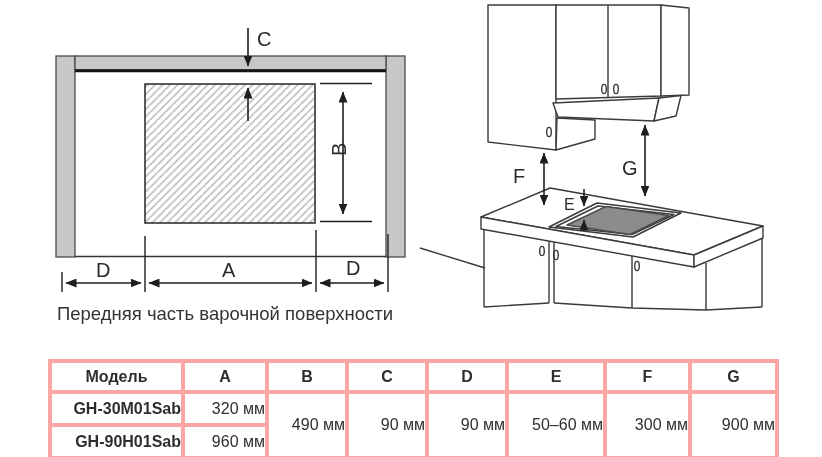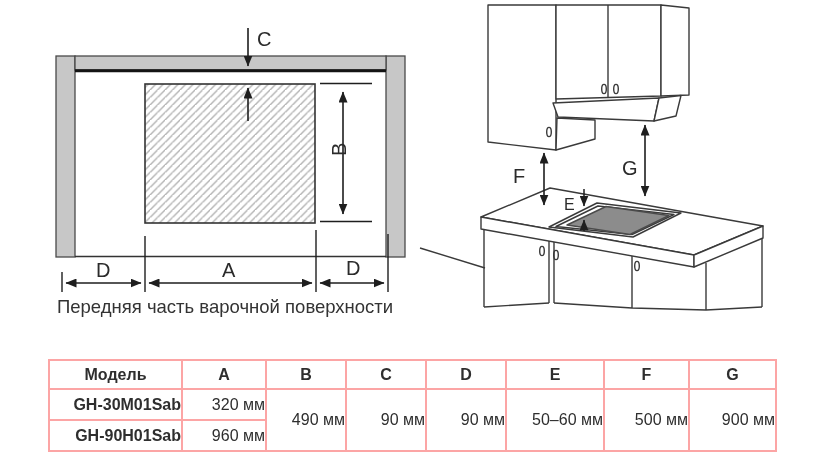--- a/index.html
+++ b/index.html
@@ -2,24 +2,24 @@
 <html><head>
 <meta charset="utf-8">
 <style>
   html,body{margin:0;padding:0;background:#fff;}
   #page{position:relative;width:822px;height:457px;background:#ffffff;overflow:hidden;
         font-family:"Liberation Sans",sans-serif;color:#2b2b2b;}
   svg{position:absolute;}
   svg text{font-family:"Liberation Sans",sans-serif;fill:#2b2b2b;}
   .dim-letter{font-size:20px;}
   .dim-letter-small{font-size:16px;}
-  #caption{position:absolute;left:57px;top:296px;width:380px;font-size:18.5px;color:#333;}
+  #caption{position:absolute;left:57px;top:303px;width:380px;font-size:18.5px;color:#333;}
   #dims-table{position:absolute;left:48px;top:359px;width:727px;border-collapse:collapse;
               table-layout:fixed;font-size:16px;color:#2e2e2e;}
-  #dims-table th,#dims-table td{border:2px solid #fca5a5;text-align:center;vertical-align:middle;
+  #dims-table th,#dims-table td{border:4px solid #fca5a5;text-align:center;vertical-align:middle;
               padding:0;overflow:hidden;white-space:nowrap;}
   #dims-table th{font-weight:bold;height:27px;}
   #dims-table td{height:29px;text-align:right;}
   td.model{font-weight:bold;}
 </style>
 </head>
 <body>
 
 <div id="page">
 
@@ -143,21 +143,21 @@
       <th>F</th>
       <th>G</th>
     </tr>
     <tr>
       <td class="model">GH-30M01Sab</td>
       <td>320 мм</td>
       <td rowspan="2">490 мм</td>
       <td rowspan="2">90 мм</td>
       <td rowspan="2">90 мм</td>
       <td rowspan="2">50–60 мм</td>
-      <td rowspan="2">500 мм</td>
+      <td rowspan="2">300 мм</td>
       <td rowspan="2">900 мм</td>
     </tr>
     <tr>
       <td class="model">GH-90H01Sab</td>
       <td>960 мм</td>
     </tr>
   </tbody>
     </table>
 
 </div>

